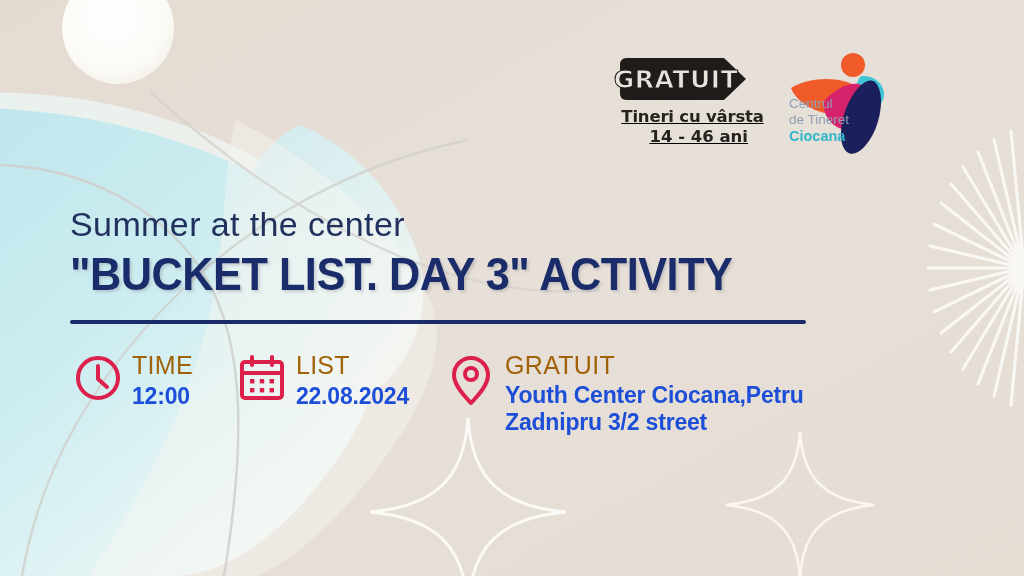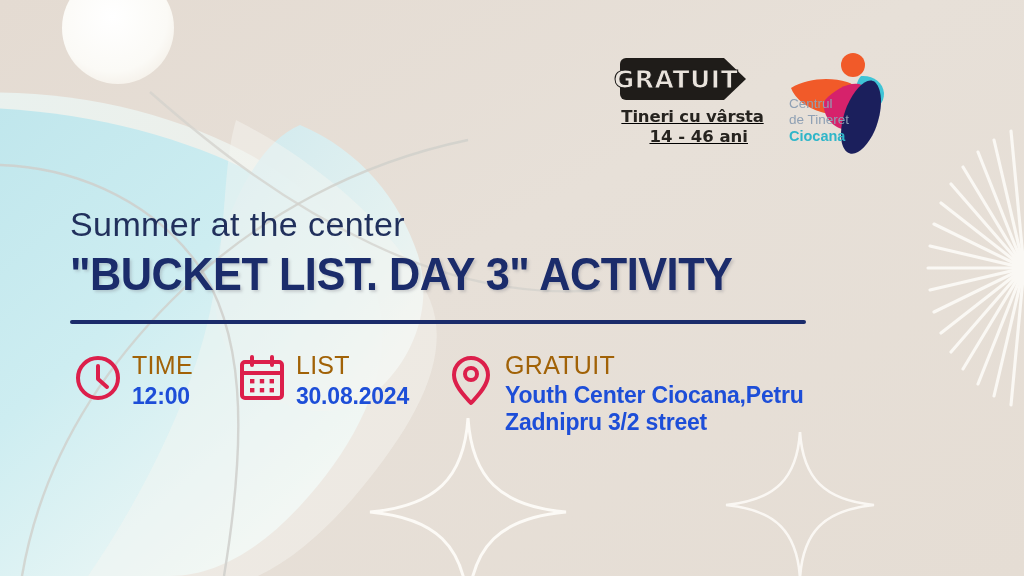--- a/index.html
+++ b/index.html
@@ -252,21 +252,21 @@
             <rect x="21.8" y="25" width="4.4" height="4.4"></rect>
             <rect x="31.6" y="25" width="4.4" height="4.4"></rect>
             <rect x="12" y="34" width="4.4" height="4.4"></rect>
             <rect x="21.8" y="34" width="4.4" height="4.4"></rect>
             <rect x="31.6" y="34" width="4.4" height="4.4"></rect>
           </g>
         </svg>
       </span>
       <span class="info-text">
         <span class="info-label" style="display:block">LIST</span>
-        <span class="info-value" style="display:block">30.08.2024</span>
+        <span class="info-value" style="display:block">22.08.2024</span>
       </span>
     </div>
 
     <div class="info-item">
       <span class="info-icon">
         <svg width="48" height="52" viewBox="0 0 48 52">
           <path d="M 24 4 C 33.4 4 41 11.6 41 21 C 41 32.5 28.5 44 24 49
                    C 19.5 44 7 32.5 7 21 C 7 11.6 14.6 4 24 4 Z" fill="none" stroke="#DC1F4B" stroke-width="4" stroke-linejoin="round"></path>
           <circle cx="24" cy="20" r="6" fill="none" stroke="#DC1F4B" stroke-width="4"></circle>
         </svg>

